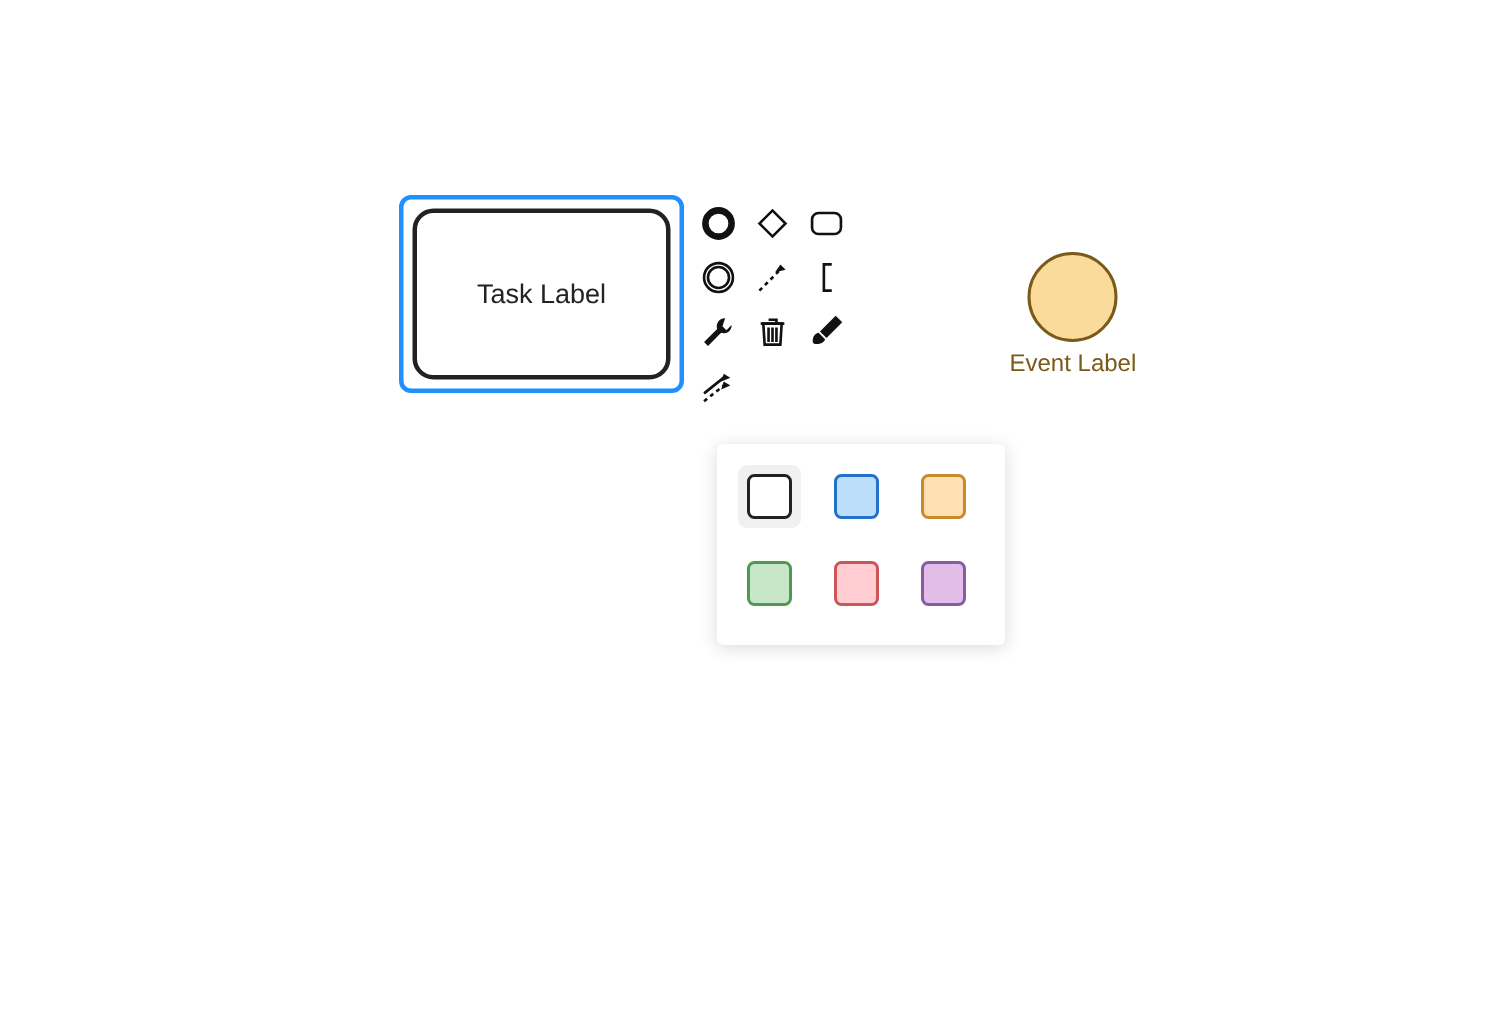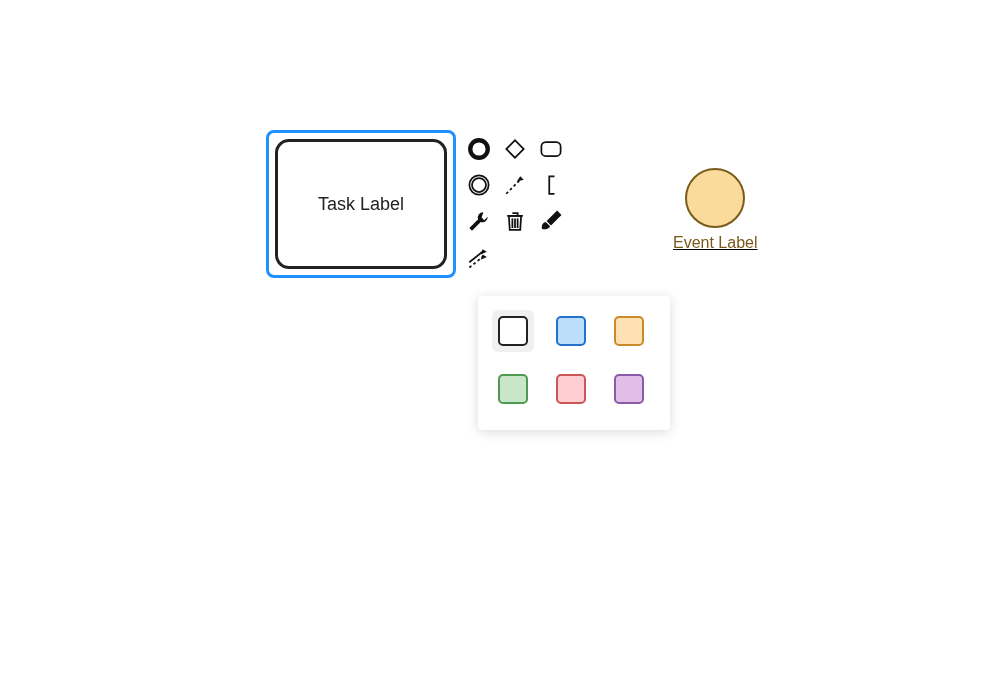--- a/index.html
+++ b/index.html
@@ -32,21 +32,20 @@
     border-radius: 14px;
     display: flex;
     align-items: center;
     justify-content: center;
     font-size: 18px;
     color: #222;
   }
   .event-node {
     position: absolute;
     text-align: left;
-    text-decoration: underline;
   }
   .event-circle {
     width: 60px;
     height: 60px;
     border-radius: 50%;
     border: 2px solid #7a5a18;
     background: #fbdb9b;
     margin: 0 auto;
   }
   .event-label {
@@ -100,21 +99,21 @@
     height: 30px;
     border-radius: 5px;
     border: 2px solid;
   }
 </style>
 </head>
 <body>
 
 <div class="canvas">
 
-  <div class="task-node" id="task-node" style="left: 266px; top: 130px; width: 190px; height: 148px;">
+  <div class="task-node" id="task-node" style="left: 266px; top: 130px; width: 190px; height: 132px;">
     <div class="task-inner">
       <span>Task Label</span>
     </div>
   </div>
 
   <div class="event-node" id="event-node" style="left: 673px; top: 168px;">
     <div class="event-circle"></div>
     <div class="event-label">Event Label</div>
   </div>
 

